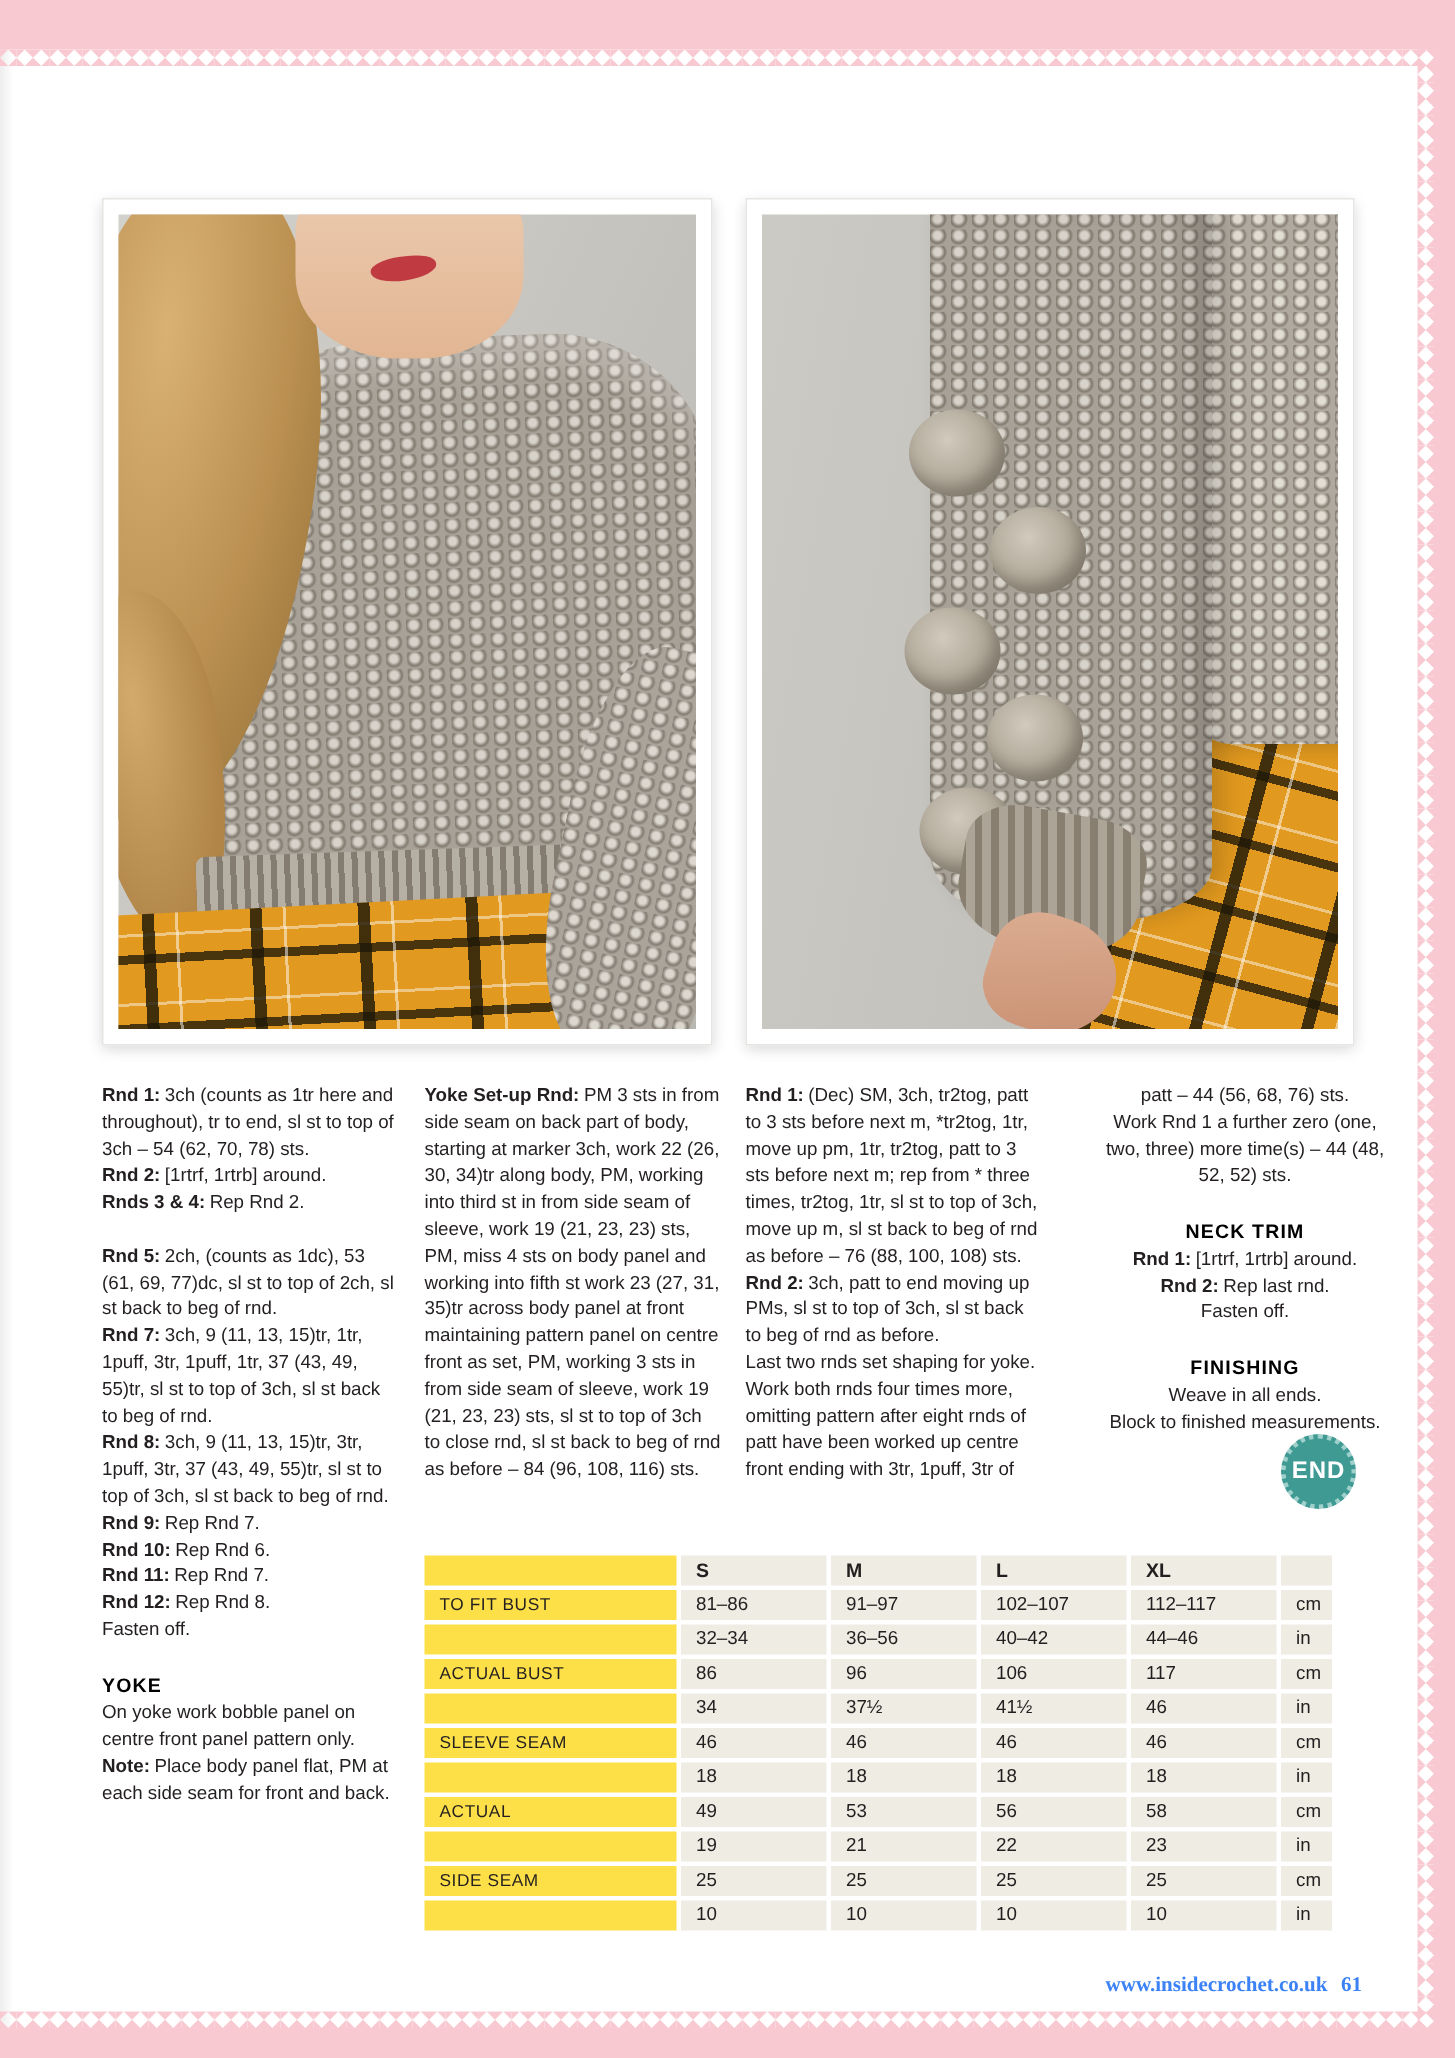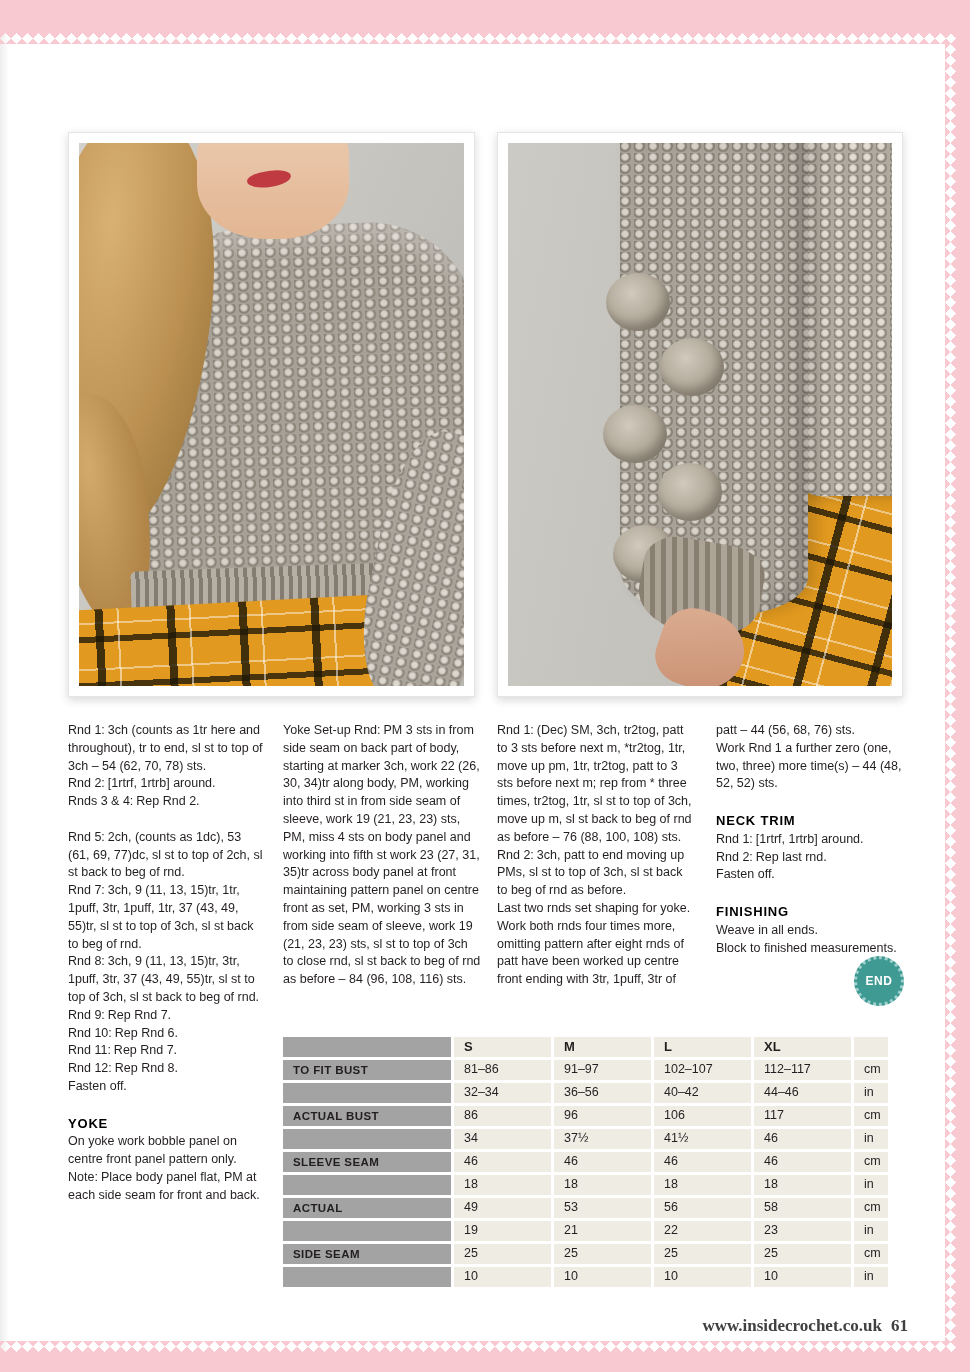--- a/index.html
+++ b/index.html
@@ -71,47 +71,47 @@
     box-shadow:inset -5px -7px 9px rgba(0,0,0,.2); }
   .p2-cuff { position:absolute; left:132px; top:398px; width:122px; height:92px;
     background:repeating-linear-gradient(80deg,#aca496 0 6px,#897f71 6px 11px);
     border-radius:30% 30% 40% 40%; transform:rotate(10deg); }
   .p2-hand { position:absolute; left:150px; top:468px; width:86px; height:78px;
     background:linear-gradient(160deg,#dcae93,#c98f72);
     border-radius:45% 55% 60% 40%; transform:rotate(18deg); }
 
   
   .col { position:absolute; top:722px; width:196px; font-size:12.5px; line-height:17.8px; color:#231f20; }
-  .col1 { left:68px; } .col2 { left:283px; width:198px; } .col3 { left:497px; width:198px; } .col4 { left:716px; }
+  .col1 { left:68px; } .col2 { left:283px; width:198px; } .col3 { left:497px; width:198px; } .col4 { left:732px;text-align:center; }
   .para { margin:0; }
-  .lbl { font-weight:400; }
+  .lbl { font-weight:700; }
   .lbl:not(:empty) { padding-right:3px; }
   .t-gap { height:17.8px; }
   .t-h { margin-top:1px; }
   .t-h .txt { color:#000000; font-weight:700; font-size:13px; letter-spacing:.8px; }
 
   
   .size-table { position:absolute; left:283px; top:1037px; width:625px; }
   .trow { display:flex; margin-bottom:3px; height:20px; }
   .cell { padding:2px 0 0 10px; font-size:12.5px; color:#231f20; background:#efece4; overflow:hidden; }
-  .cell.lab { width:168px; margin-right:3px; background:#a3a3a3; font-weight:700;
+  .cell.lab { width:168px; margin-right:3px; background:#fde047; font-weight:400;
     font-size:11.5px; letter-spacing:.4px; padding-top:4px; }
   .cell.val { width:97px; margin-right:3px; }
   .cell.unit { width:34px; }
   .thead .val, .thead .unit { font-weight:700; font-size:13px; }
 
   
   .end-badge { position:absolute; left:854px; top:956px; width:50px; height:50px;
     border-radius:50%; background:#3f9a94; border:3px dotted #9fd0cb;
     display:flex; align-items:center; justify-content:center;
-    color:#fff; font-weight:700; font-size:12px; letter-spacing:.6px; }
+    color:#fff; font-weight:700; font-size:16px; letter-spacing:.6px; }
 
   
   .footer { position:absolute; top:1316px; right:62px; font-family:"Liberation Serif", serif;
-    font-size:17px; font-weight:700; color:#404040; }
+    font-size:14px; font-weight:700; color:#3b82f6; }
   .footer .pagenum { margin-left:9px; }
 </style>
 </head>
 <body>
 
 <div class="page">
 
   <div class="gutter"></div>
   <div class="band band-top"></div>
   <div class="band band-right"></div>

